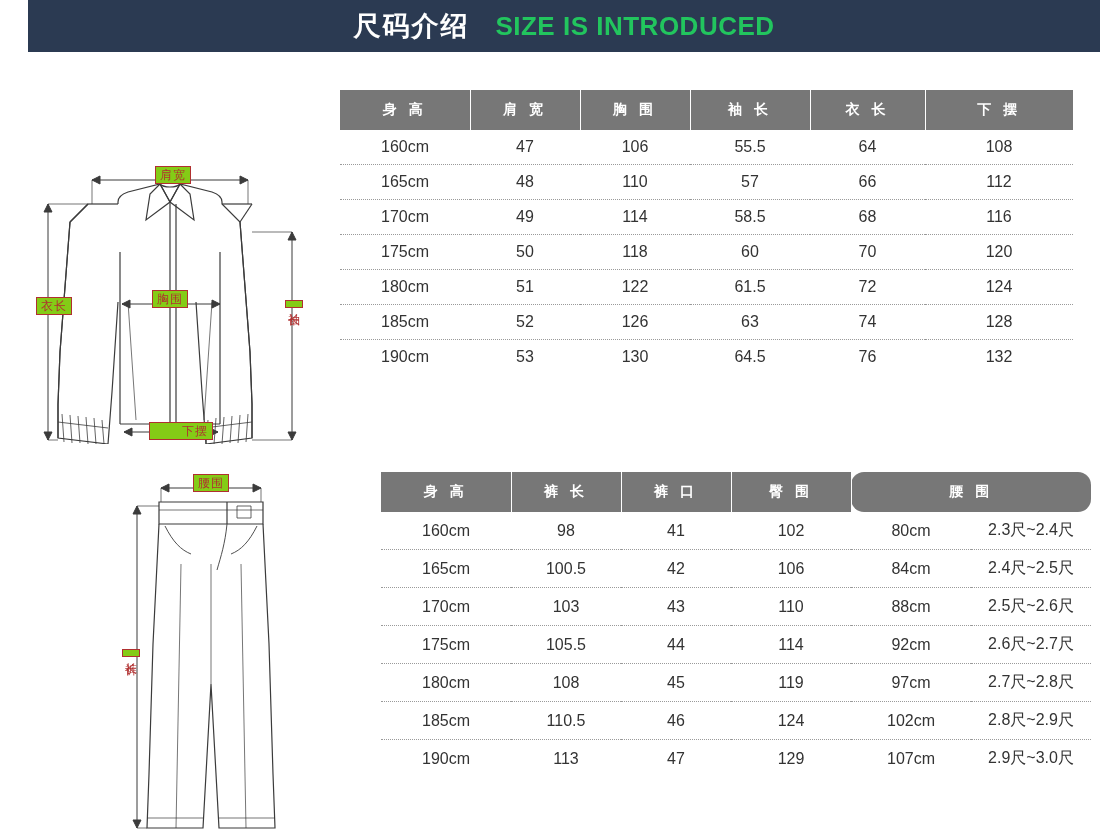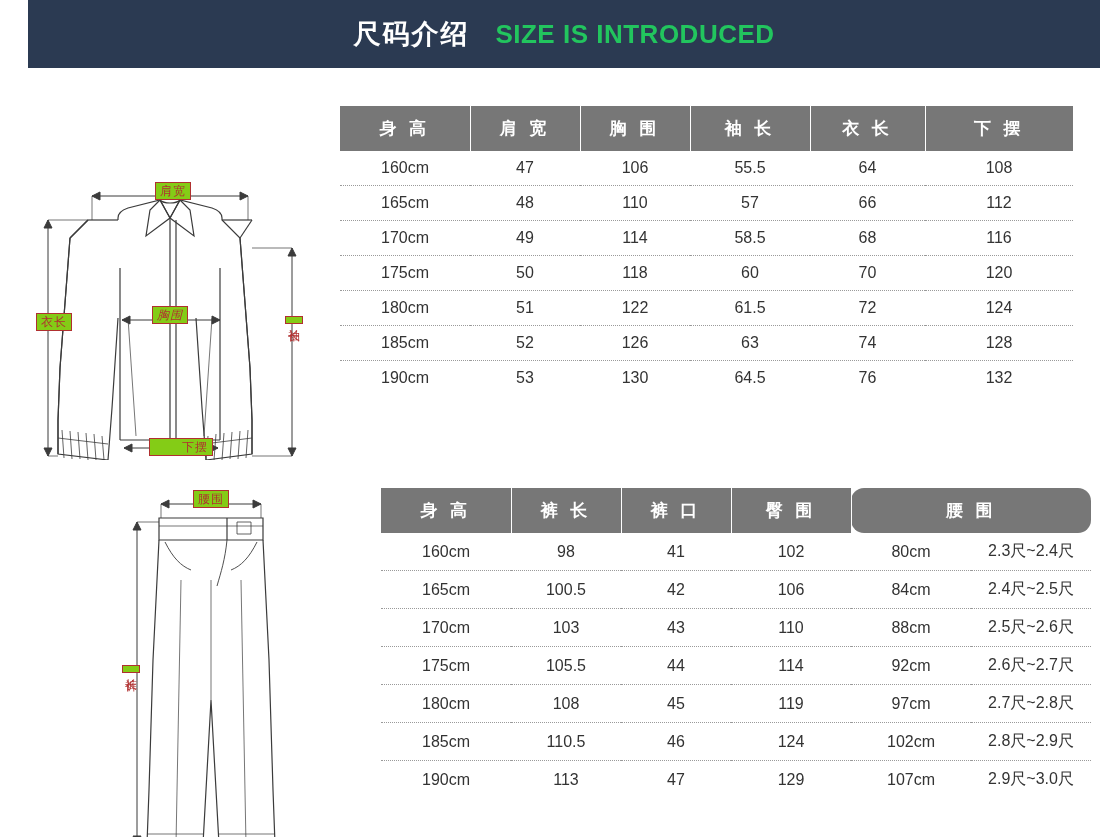--- a/index.html
+++ b/index.html
@@ -5,21 +5,21 @@
   * { box-sizing: border-box; }
   html, body { margin: 0; padding: 0; }
   body {
     width: 1100px; height: 837px;
     background: #ffffff;
     font-family: "Liberation Sans", sans-serif;
     color: #333;
     overflow: hidden;
   }
   #header {
-    height: 68px;
+    height: 52px;
     background: #2b3a52;
     display: flex;
     align-items: center;
     justify-content: center;
     gap: 26px;
     margin-left: 28px;
   }
   #header .cn {
     color: #ffffff;
     font-size: 27px;
@@ -53,21 +53,21 @@
   #section-bottom .table-col { padding-top: 28px; }
 
   table.size-table {
     border-collapse: collapse;
     width: 710px;
     table-layout: fixed;
   }
   table.size-table thead th {
     background: #777777;
     color: #ffffff;
-    font-size: 17px;
+    font-size: 14px;
     font-weight: bold;
     letter-spacing: 4px;
     padding: 11px 0 11px 0;
     text-align: center;
     border-right: 1px solid #ffffff;
   }
   table.size-table thead th:last-child { border-right: none; }
   table.size-table tbody td {
     text-align: center;
     font-size: 16px;
@@ -194,21 +194,21 @@
 
         <line x1="292" y1="180" x2="292" y2="388"></line>
         <polygon points="292,180 288,188 296,188"></polygon>
         <polygon points="292,388 288,380 296,380"></polygon>
         <line x1="252" y1="180" x2="292" y2="180" stroke-width="0.7"></line>
         <line x1="252" y1="388" x2="292" y2="388" stroke-width="0.7"></line>
       </g>
     </svg>
 
     <div class="lbl" style="left:155px; top:114px;">肩宽</div>
-    <div class="lbl" style="left:152px; top:238px;font-style:italic;">胸围</div>
+    <div class="lbl" style="left:152px; top:238px;">胸围</div>
     <div class="lbl" style="left:149px; top:370px;padding-left:32px;">下摆</div>
     <div class="lbl" style="left:36px; top:245px;">衣长</div>
     <div class="lbl vert" style="left:285px; top:248px;">袖长</div>
   </div>
 
   <div class="table-col">
     <table class="size-table">
       <thead>
         <tr>
           <th style="width:130px">身 高</th>

